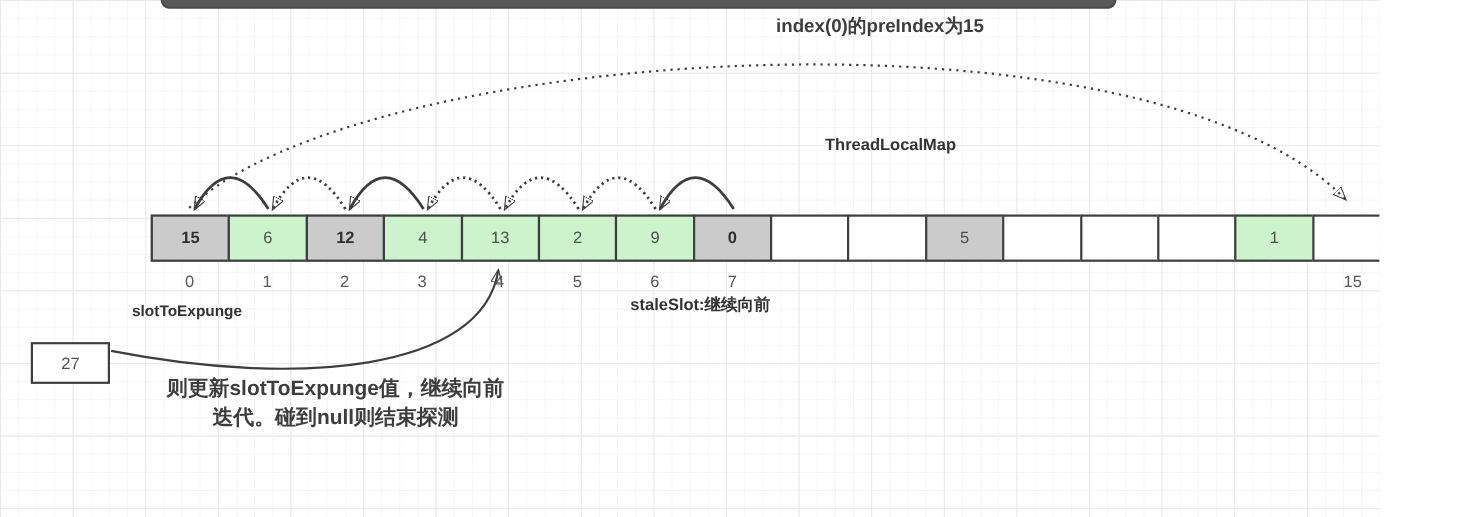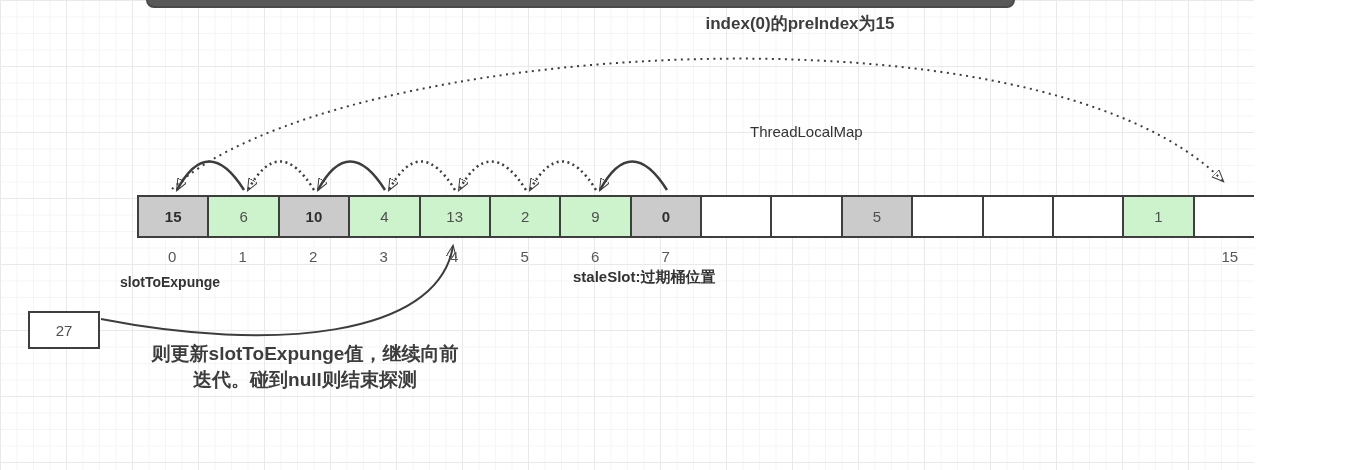--- a/index.html
+++ b/index.html
@@ -17,21 +17,21 @@
   .abs{position:absolute;}
   #top-bar{
     left:146px;top:-9px;width:869px;height:17px;border-radius:8px;
     background:var(--bar-fill,#595959);border:2px solid #4a4a4a;box-sizing:border-box;
   }
   #title{
     left:650px;top:12px;width:300px;text-align:center;
     font-size:17px;font-weight:bold;color:#3d3d3d;
   }
   #map-label{
-    left:750px;top:123px;font-size:15px;font-weight:normal;color:#333333;
+    left:750px;top:123px;font-size:15px;font-weight:bold;color:#333333;
   }
   #array{
     left:137px;top:195px;width:1128px;height:43px;display:flex;
   }
   .cell{
     flex:1;box-sizing:border-box;border:2px solid #3e3e3e;margin-left:-2px;
     display:flex;align-items:center;justify-content:center;background:#fff;
   }
   .cell:first-child{margin-left:0;}
   .cell[data-fill="gray"]{background:var(--cell-gray,#cbcbcb);}
@@ -97,21 +97,21 @@
   </svg>
 
   <div id="array" class="abs">
     <div class="cell" data-fill="gray">
         <span class="cell-value" data-bold="true">15</span>
       </div>
     <div class="cell" data-fill="green">
         <span class="cell-value" data-bold="false">6</span>
       </div>
     <div class="cell" data-fill="gray">
-        <span class="cell-value" data-bold="true">10</span>
+        <span class="cell-value" data-bold="true">12</span>
       </div>
     <div class="cell" data-fill="green">
         <span class="cell-value" data-bold="false">4</span>
       </div>
     <div class="cell" data-fill="green">
         <span class="cell-value" data-bold="false">13</span>
       </div>
     <div class="cell" data-fill="green">
         <span class="cell-value" data-bold="false">2</span>
       </div>
@@ -161,21 +161,21 @@
     <div class="index-label"></div>
     <div class="index-label"></div>
     <div class="index-label"></div>
     <div class="index-label"></div>
     <div class="index-label"></div>
     <div class="index-label">15</div>
   </div>
 
   <div id="slot-to-expunge" class="abs">slotToExpunge</div>
 
-  <div id="stale-slot" class="abs">staleSlot:过期桶位置</div>
+  <div id="stale-slot" class="abs">staleSlot:继续向前</div>
 
   <div id="note-box" class="abs">27</div>
 
   <div id="description" class="abs">
     <div>则更新slotToExpunge值，继续向前</div>
     <div>迭代。碰到null则结束探测</div>
   </div>
 
 </div>
 

